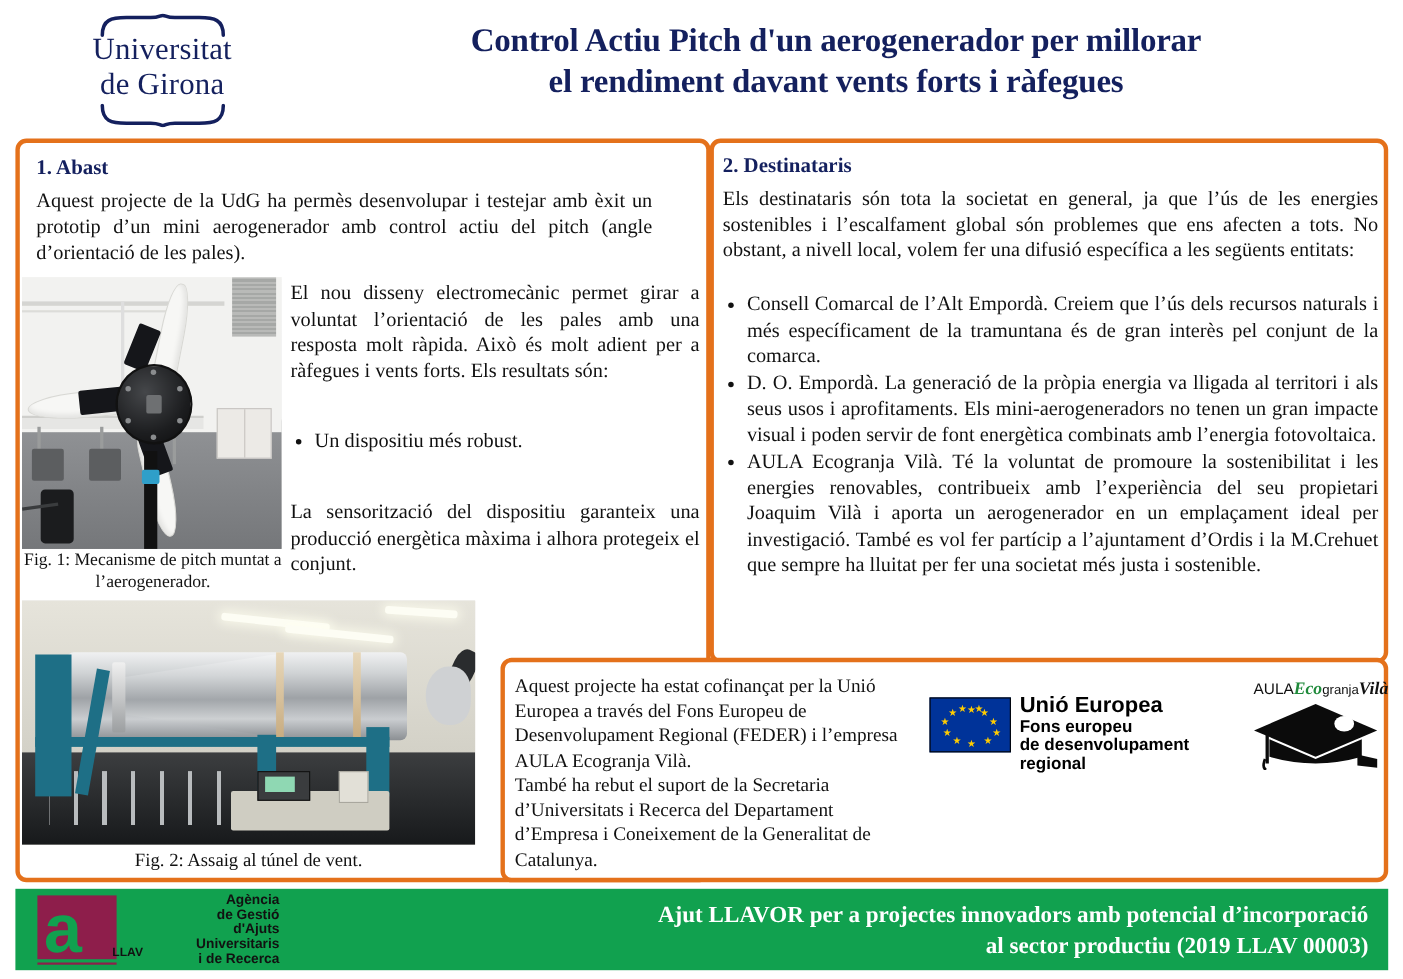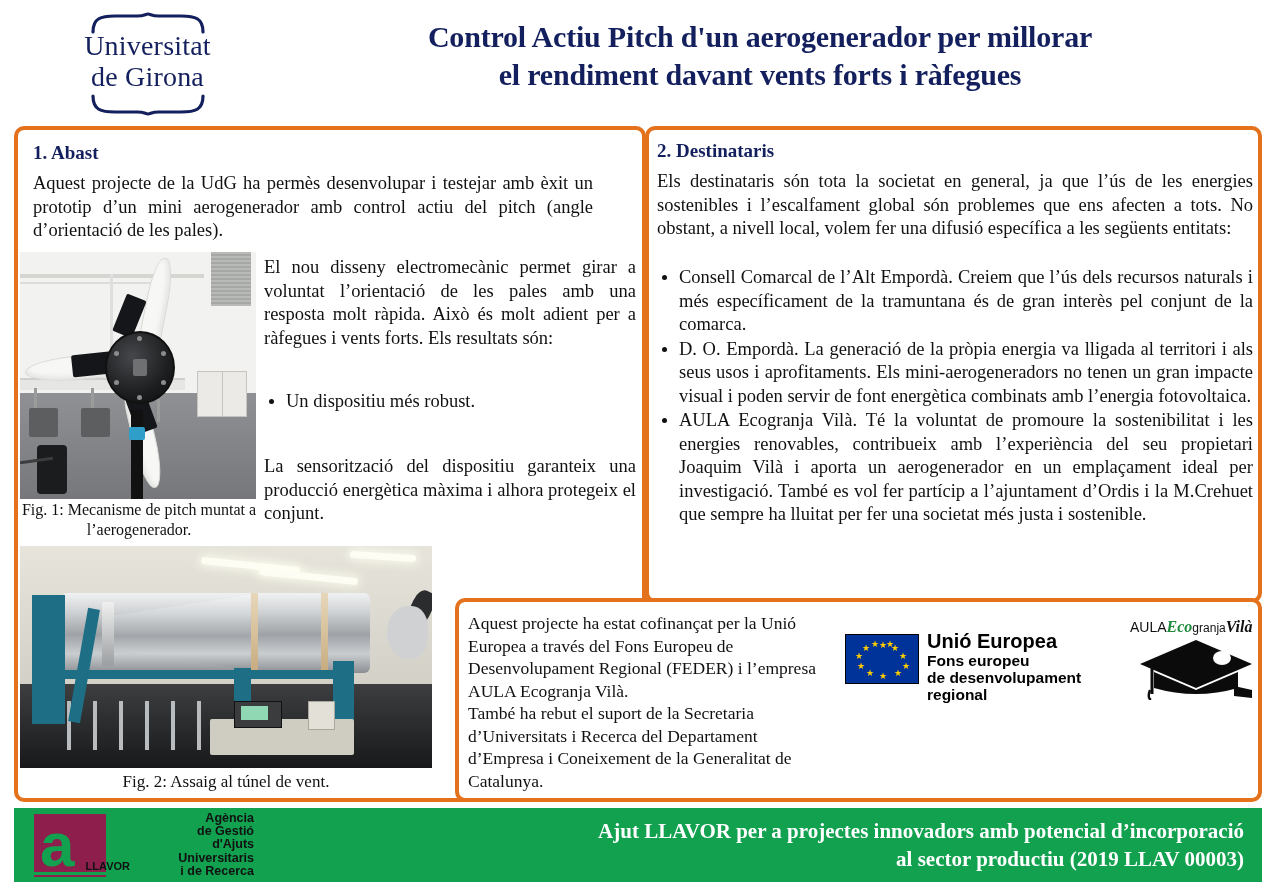--- a/index.html
+++ b/index.html
@@ -159,21 +159,21 @@
   #eu-logo{position:absolute;left:845px;top:630px;width:290px;height:58px;}
   .eu-flag{position:absolute;left:0;top:4px;width:72px;height:48px;background:#003399;
      border:1px solid #000;}
   .eu-star{position:absolute;color:#FFCC00;font-size:9px;line-height:9px;}
   .eu-txt{position:absolute;left:82px;top:0;font-family:"Liberation Sans",sans-serif;color:#000;}
   .eu-t1{font-size:20px;font-weight:bold;line-height:22px;}
   .eu-t2{font-size:15.5px;font-weight:bold;line-height:17px;}
 
   #aula-logo{position:absolute;left:1130px;top:618px;width:132px;height:88px;}
   .aula-word{position:absolute;left:0;top:0;width:132px;
-     font-family:"Liberation Sans",sans-serif;font-size:14px;color:#111;white-space:nowrap;}
+     font-family:"Liberation Sans",sans-serif;font-size:14px;color:#111;white-space:nowrap;text-align:right;}
   .aula-eco{color:#1f8a3b;font-family:"Liberation Serif",serif;font-style:italic;font-weight:bold;font-size:16px;}
   .aula-gran{font-size:12px;}
   .aula-vila{font-family:"Liberation Serif",serif;font-style:italic;font-weight:bold;font-size:16px;color:#111;}
   .cap-board{position:absolute;left:8px;top:20px;width:116px;height:62px;}
 
   #gen-logo{position:absolute;left:930px;top:726px;width:330px;height:58px;}
   .gen-shield{position:absolute;left:0;top:2px;width:34px;height:34px;
      background:repeating-linear-gradient(90deg,#FCDD09 0 5px,#8B1A1A 5px 10px);
      border:3px solid #7a6a2a;box-sizing:border-box;}
   .gen-txt{position:absolute;left:44px;top:-2px;font-family:"Liberation Sans",sans-serif;color:#000;}
@@ -351,21 +351,21 @@
       <path d="M12 52 q-3 8 1 10" stroke="#0b0b0b" stroke-width="2.4" fill="none"></path>
       <path d="M96 48 L114 52 L114 60 L96 58 Z" fill="#0b0b0b"></path>
     </svg>
   </div>
 
 
   <div id="banner">
     <div id="agaur">
       <div class="agaur-sq"></div>
       <div class="agaur-a">a</div>
-      <div class="agaur-word">LLAVOR</div>
+      <div class="agaur-word">LLAV</div>
       <div class="agaur-rule"></div>
       <div class="agaur-txt" style="white-space:pre-line">Agència
 de Gestió
 d'Ajuts
 Universitaris
 i de Recerca</div>
     </div>
     <div id="banner-txt">
       <div>Ajut LLAVOR per a projectes innovadors amb potencial d’incorporació</div>
       <div>al sector productiu (2019 LLAV 00003)</div>

